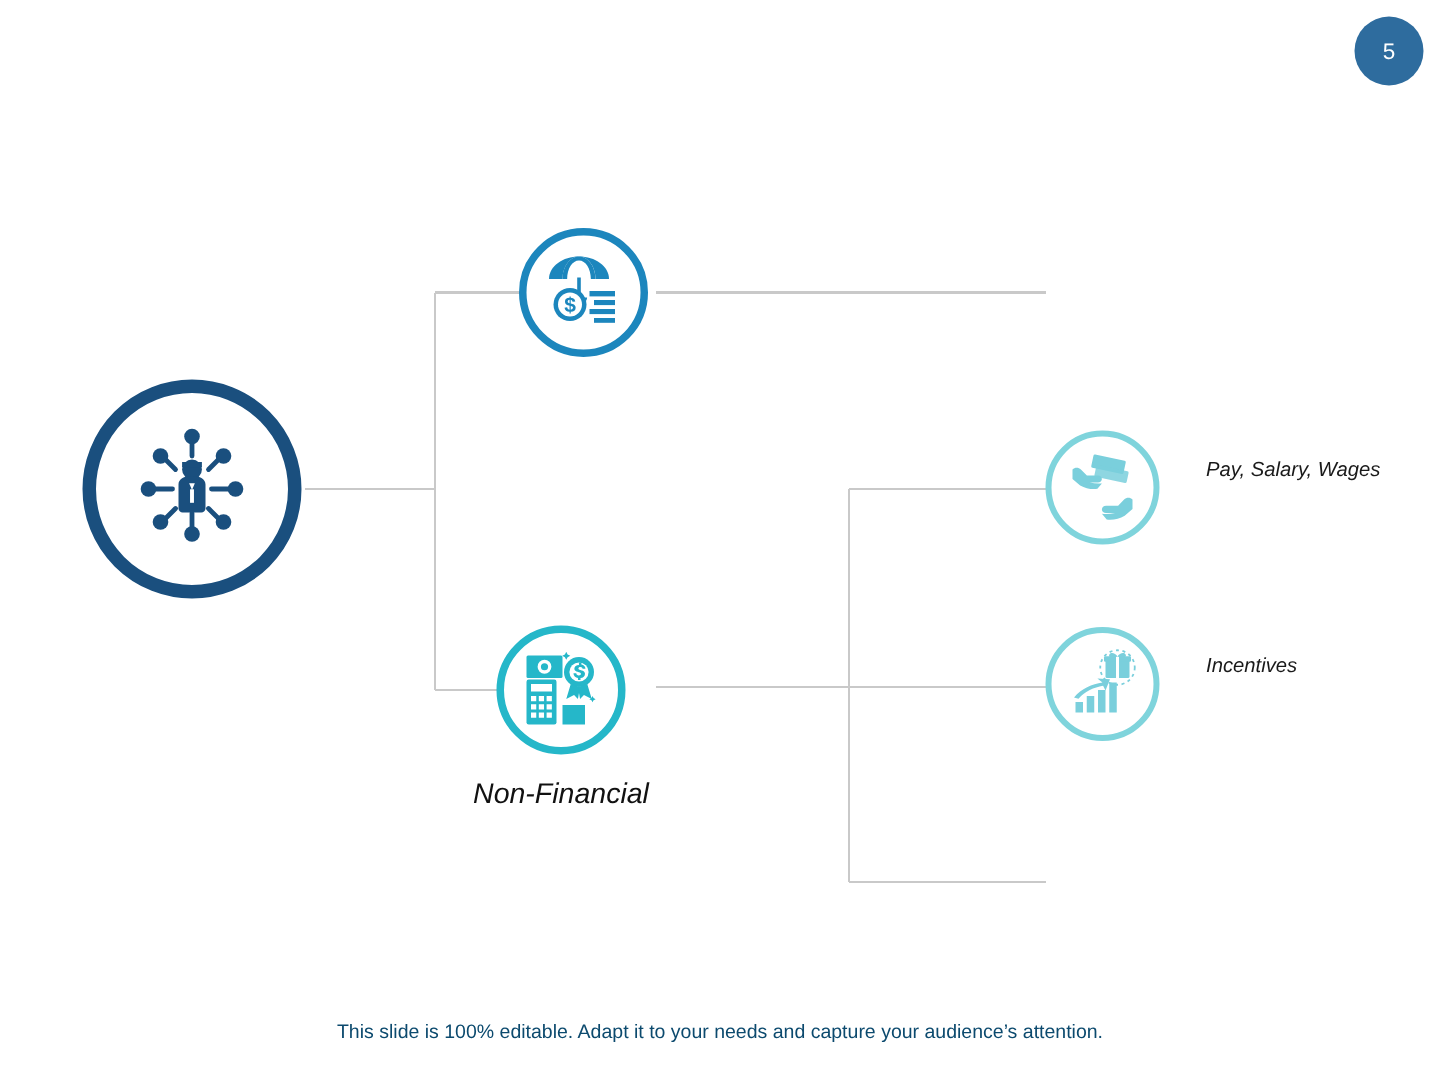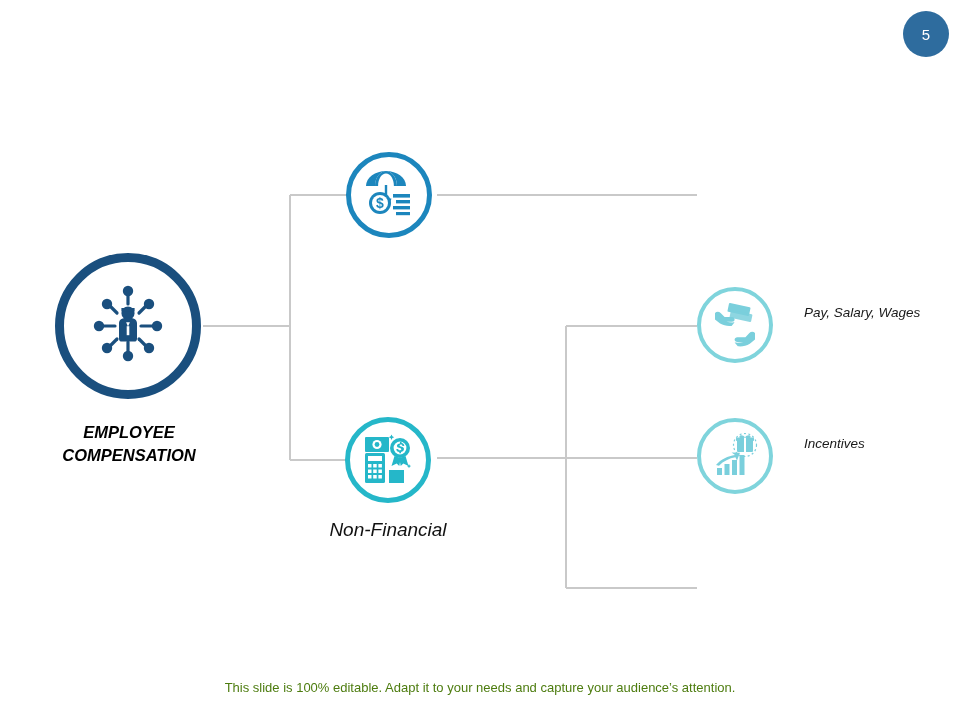--- a/index.html
+++ b/index.html
@@ -86,21 +86,21 @@
     text-align: center;
     font-size: 16.5px;
     line-height: 23px;
     font-weight: bold;
     font-style: italic;
     color: #000000;
   }
 
   
   #node-financial { left: 346px; top: 152px; }
-  #node-nonfinancial { left: 345px; top: 417px; }
+  #node-nonfinancial { left: 331px; top: 417px; }
   .branch .ring {
     width: 86px;
     height: 86px;
     border: 5px solid #1C86BD;
   }
   #node-nonfinancial .ring { border-color: #25B7C9; }
   .branch .node-label {
     position: absolute;
     left: -60px;
     top: 102px;
@@ -138,21 +138,21 @@
   }
 
   
   #footer-note {
     position: absolute;
     left: 0;
     top: 680px;
     width: 960px;
     text-align: center;
     font-size: 13px;
-    color: #4d7c0f;
+    color: #0c4a6e;
   }
 </style>
 </head>
 <body>
 
 <div id="slide">
 
   <div id="page-badge">5</div>
 
   <svg id="connectors" viewBox="0 0 960 720" width="960" height="720" aria-hidden="true">
@@ -203,21 +203,20 @@
           <circle cx="46" cy="76" r="5.2"></circle>
           <circle cx="17" cy="46" r="5.2"></circle>
           <circle cx="75" cy="46" r="5.2"></circle>
           <circle cx="25" cy="24" r="5.2"></circle>
           <circle cx="67" cy="24" r="5.2"></circle>
           <circle cx="25" cy="68" r="5.2"></circle>
           <circle cx="67" cy="68" r="5.2"></circle>
         </g>
       </svg>
     </div>
-    <div class="node-label">EMPLOYEE COMPENSATION</div>
   </div>
 
   <div class="node branch" id="node-financial">
     <div class="ring">
       <svg width="56" height="56" viewBox="0 0 56 56">
         <g fill="#1C86BD">
 
           <path d="M5 19C5 10.4 14.3 4 25 4s20 6.4 20 15z"></path>
           <path d="M14 19c0-8 4.9-15 11-15s11 7 11 15" fill="#ffffff"></path>
           <path d="M14 19c0-8 4.9-15 11-15s11 7 11 15h-3.1c0-7-3.5-12.4-7.9-12.4S17.1 12 17.1 19z"></path>

